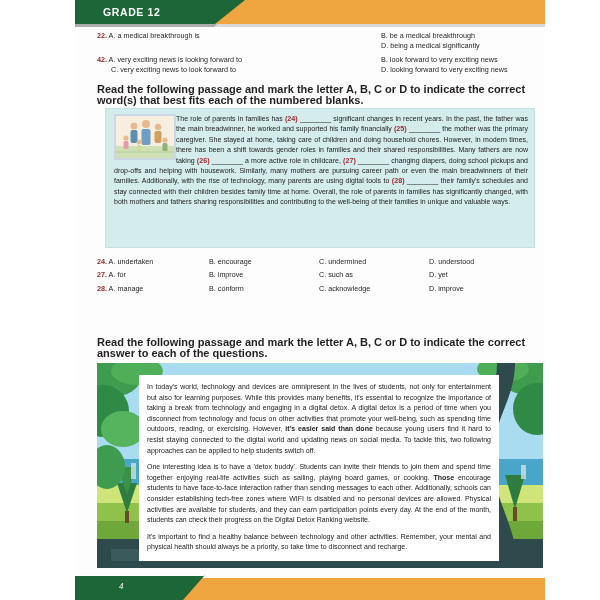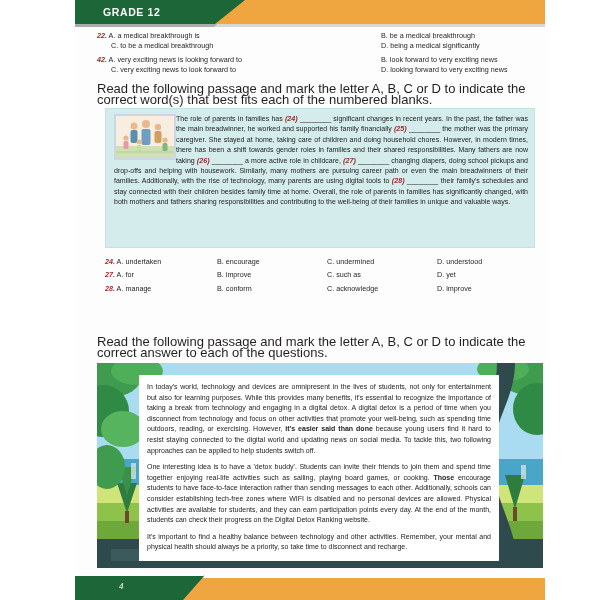--- a/index.html
+++ b/index.html
@@ -32,47 +32,47 @@
     position:absolute;left:0;top:24px;width:142px;height:3px;
     background:#8f8f8f;opacity:.6;
     clip-path:polygon(0 0,142px 0,139px 3px,0 3px);
   }
   .grade-label{
     position:absolute;left:28px;top:6px;
     color:#ffffff;font-size:10.5px;font-weight:bold;letter-spacing:.6px;
   }
   
   .body-text{color:#231f20;font-size:7.2px;line-height:11px;}
-  .qnum{color:#9e2a2b;font-weight:bold;font-size:7.2px;font-style:italic;}
+  .qnum{color:#9e2a2b;font-weight:bold;font-size:7.2px;}
   
   .mcq-block{position:absolute;left:22px;top:30px;width:440px;}
   .mcq-row{position:relative;height:9.6px;}
   .mcq-group{margin-bottom:5px;}
   .col-a{position:absolute;left:0;top:0;width:250px;}
   .col-b{position:absolute;left:265px;top:0;width:200px;margin-left:19px;}
   .opt-indent{padding-left:14px;}
   
   .instruction{
     position:absolute;left:22px;width:440px;
-    font-weight:normal;font-size:13px;line-height:10.5px;color:#231f20;
+    font-weight:bold;font-size:11px;line-height:10.5px;color:#231f20;
   }
   
   .passage1{
     position:absolute;left:30px;top:108px;width:430px;height:140px;
     background:#d5ecec;
     border:1px solid #c4e2e2;
     box-sizing:border-box;
   }
   .p1-text{
     position:absolute;left:8px;top:5px;width:414px;
     font-size:7px;line-height:10.4px;color:#1c1c1c;text-align:justify;
   }
   .p1-text .float-img{float:left;width:62px;height:46px;shape-outside:margin-box;}
   
-  .opts4{position:absolute;left:30px;top:256px;width:445px;}
+  .opts4{position:absolute;left:22px;top:256px;width:445px;}
   .opt4-row{position:relative;height:13.3px;}
   .c1{position:absolute;left:0;}
   .c2{position:absolute;left:112px;}
   .c3{position:absolute;left:222px;}
   .c4{position:absolute;left:332px;}
   
   .passage2{
     position:absolute;left:22px;top:363px;width:446px;height:205px;
     overflow:hidden;background:#9fd8ef;
   }
@@ -118,21 +118,20 @@
 
     <div class="mcq-group">
       <div class="mcq-row">
         <div class="col-a body-text">
           <span class="qnum">22.</span>
           <span>A. a medical breakthrough is</span>
         </div>
         <div class="col-b body-text">B. be a medical breakthrough</div>
       </div>
       <div class="mcq-row">
-        <div class="col-a body-text opt-indent">C. to be a medical breakthrough</div>
         <div class="col-b body-text">D. being a medical significantly</div>
       </div>
     </div>
 
     <div class="mcq-group">
       <div class="mcq-row">
         <div class="col-a body-text">
           <span class="qnum">42.</span>
           <span>A. very exciting news is looking forward to</span>
         </div>

